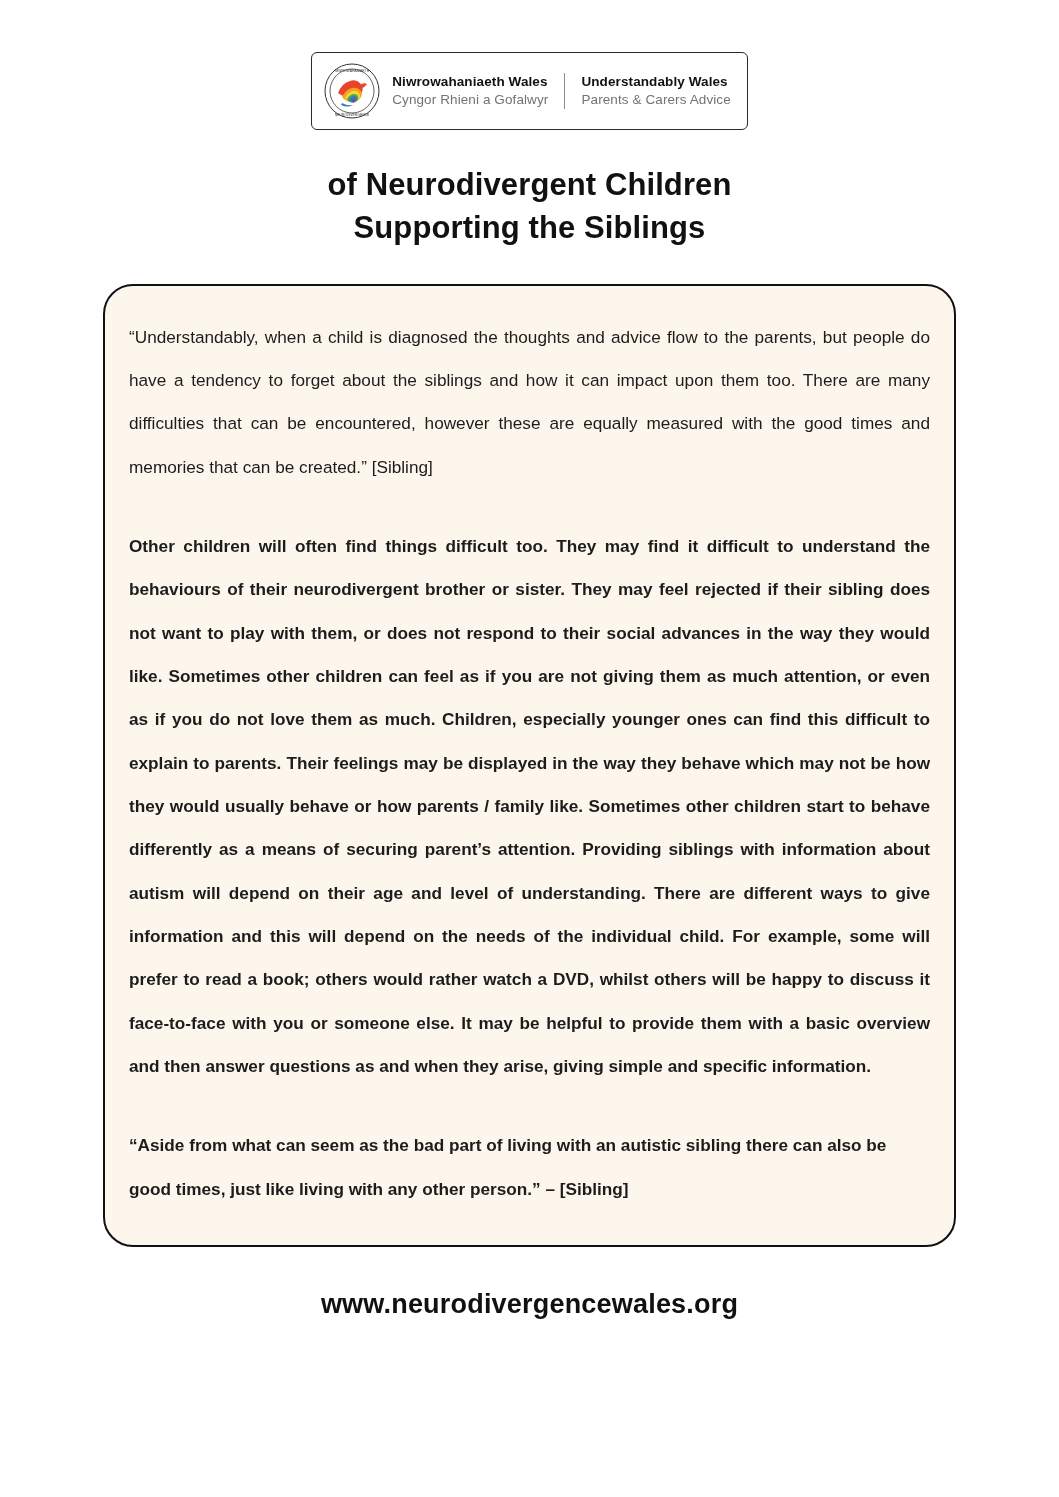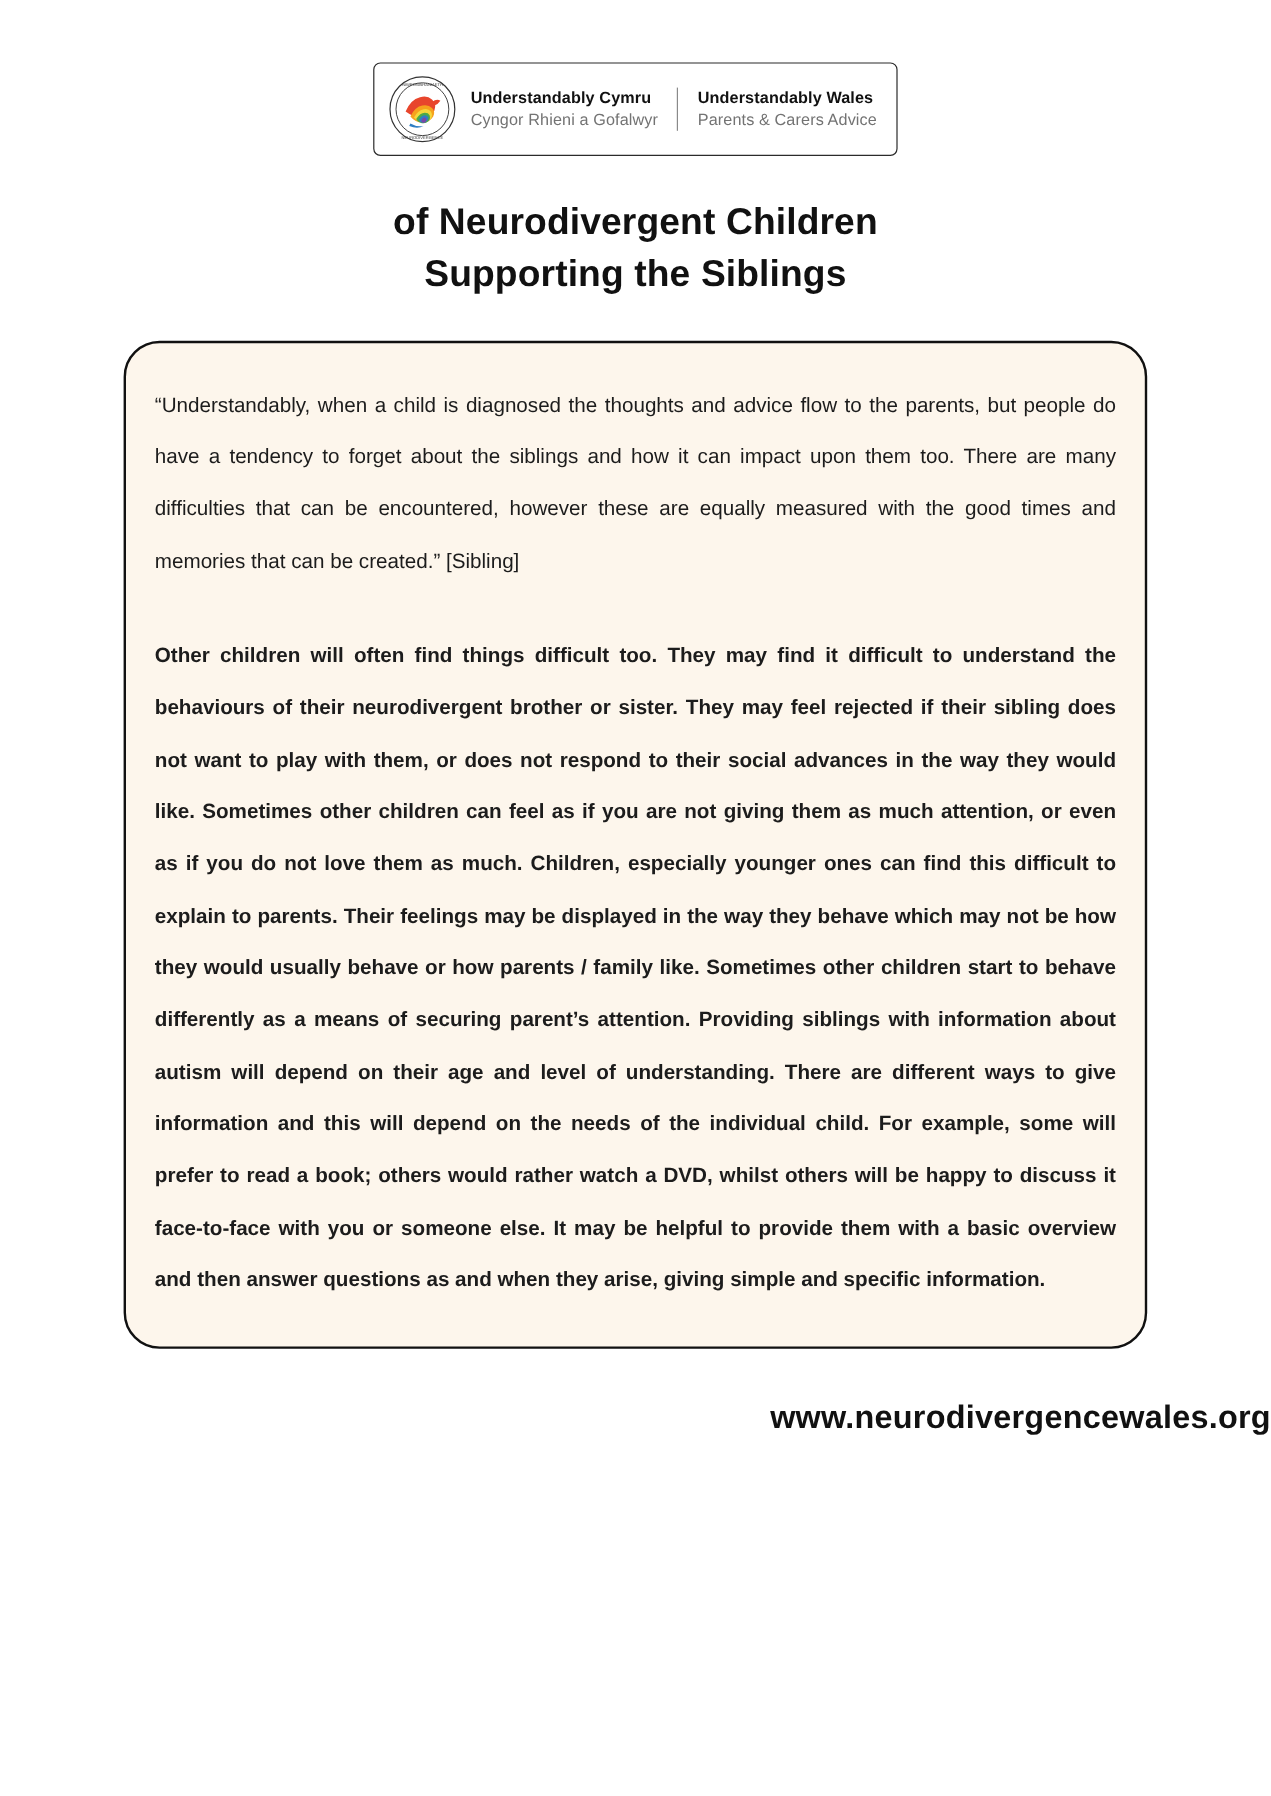--- a/index.html
+++ b/index.html
@@ -101,21 +101,21 @@
   .para + .para {
     margin-top: 36px;
     font-weight: bold;
   }
   .para.left {
     text-align: left;
   }
 
   
   .footer {
-    text-align: right;
+    text-align: center;
     font-size: 27px;
     font-weight: bold;
     color: #111;
     margin-top: 42px;
     padding-bottom: 40px;
     letter-spacing: 0.2px;
   }
 </style>
 </head>
 <body>
@@ -138,35 +138,36 @@
             <path d="M18 40 q5 3 11 2 q-5 3 -12 0 z" fill="#2f7ec4"></path>
           </g>
           <g fill="none" stroke="#3a3a3a" stroke-width="0.8">
             <circle cx="28" cy="28" r="22"></circle>
           </g>
           <text x="28" y="9" font-size="3.4" fill="#333333" text-anchor="middle" font-family="'Liberation Sans', sans-serif">NIWROWAHANIAETH</text>
           <text x="28" y="52.5" font-size="3.4" fill="#333333" text-anchor="middle" font-family="'Liberation Sans', sans-serif">NEURODIVERGENCE</text>
         </svg>
       </div>
       <div class="logo-text-cy">
-        <div class="logo-line1">Understandably Cymru</div>
+        <div class="logo-line1">Niwrowahaniaeth Wales</div>
         <div class="logo-line2">Cyngor Rhieni a Gofalwyr</div>
       </div>
       <div class="logo-text-en">
         <div class="logo-line1">Understandably Wales</div>
         <div class="logo-line2">Parents &amp; Carers Advice</div>
       </div>
     </div>
   </div>
 
   <h1 class="doc-title">
     <span class="tl">of Neurodivergent Children</span>
     <span class="tl">Supporting the Siblings</span>
   </h1>
 
   <div class="card">
     <p class="para">“Understandably, when a child is diagnosed the thoughts and advice flow to the parents, but people do have a tendency to forget about the siblings and how it can impact upon them too. There are many difficulties that can be encountered, however these are equally measured with the good times and memories that can be created.” [Sibling]</p>
     <p class="para">Other children will often find things difficult too. They may find it difficult to understand the behaviours of their neurodivergent brother or sister. They may feel rejected if their sibling does not want to play with them, or does not respond to their social advances in the way they would like. Sometimes other children can feel as if you are not giving them as much attention, or even as if you do not love them as much. Children, especially younger ones can find this difficult to explain to parents. Their feelings may be displayed in the way they behave which may not be how they would usually behave or how parents / family like. Sometimes other children start to behave differently as a means of securing parent’s attention. Providing siblings with information about autism will depend on their age and level of understanding. There are different ways to give information and this will depend on the needs of the individual child. For example, some will prefer to read a book; others would rather watch a DVD, whilst others will be happy to discuss it face-to-face with you or someone else. It may be helpful to provide them with a basic overview and then answer questions as and when they arise, giving simple and specific information.</p>
+    <p class="para left">“Aside from what can seem as the bad part of living with an autistic sibling there can also be good times, just like living with any other person.” – [Sibling]</p>
   </div>
 
   <div class="footer">www.neurodivergencewales.org</div>
 
 </div>
 
 </body></html>

